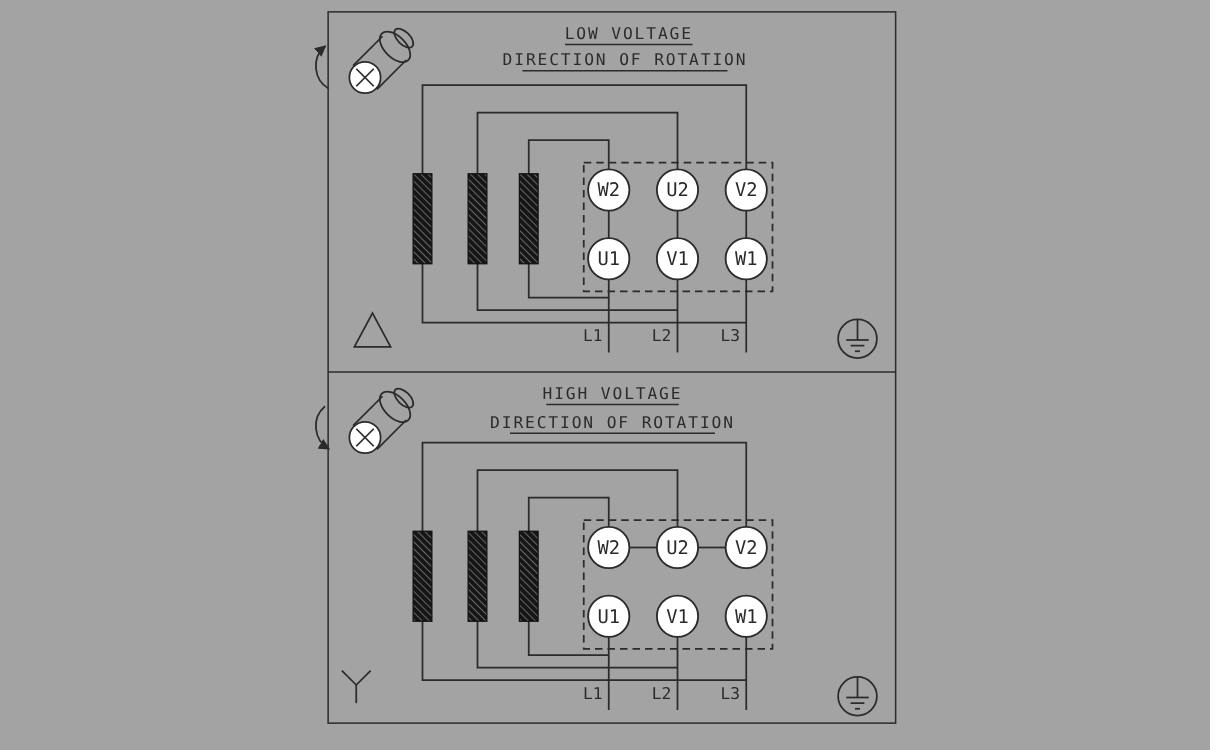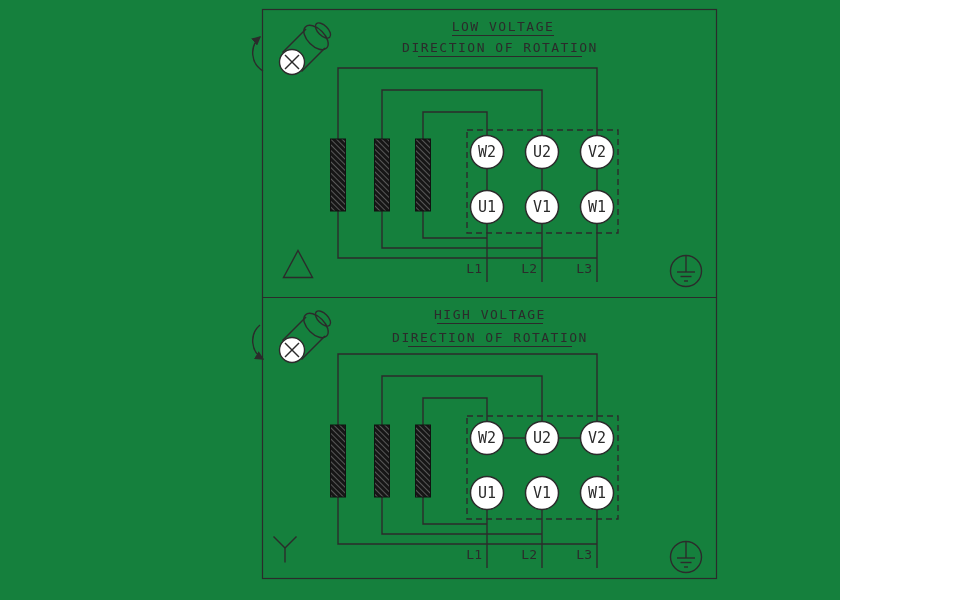--- a/index.html
+++ b/index.html
@@ -1,16 +1,16 @@
 <!DOCTYPE html>
 <html><head>
 <meta charset="utf-8">
 <style>
   html,body{margin:0;padding:0;background:#ffffff;}
-  .stage{width:840px;height:600px;position:relative;background:#15803d;overflow:hidden;}
+  .stage{width:968px;height:600px;position:relative;background:#a3a3a3;overflow:hidden;}
   svg{display:block;}
   text{font-family:"DejaVu Sans Mono", monospace; fill:#2b2b2b;}
   .title{font-size:13px; letter-spacing:1.5px;}
   .tlabel{font-size:15px;}
   .llabel{font-size:13px;}
   .ln{stroke:#2b2b2b;stroke-width:1.4;fill:none;}
   .thin{stroke-width:1.2;}
   .circ{fill:#ffffff;stroke:#2b2b2b;stroke-width:1.5;}
   .dash{fill:none;stroke:#2b2b2b;stroke-width:1.4;stroke-dasharray:6 4;}
   .bar{fill:url(#hatch);stroke:#111111;stroke-width:1;}

